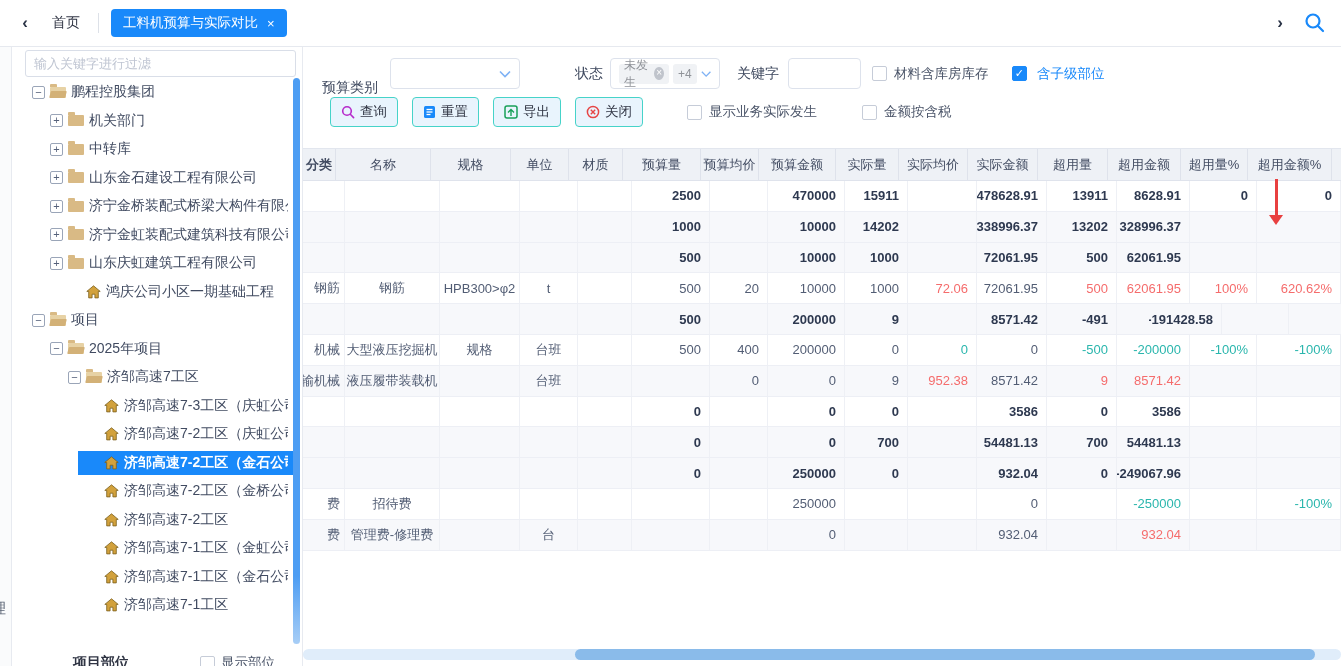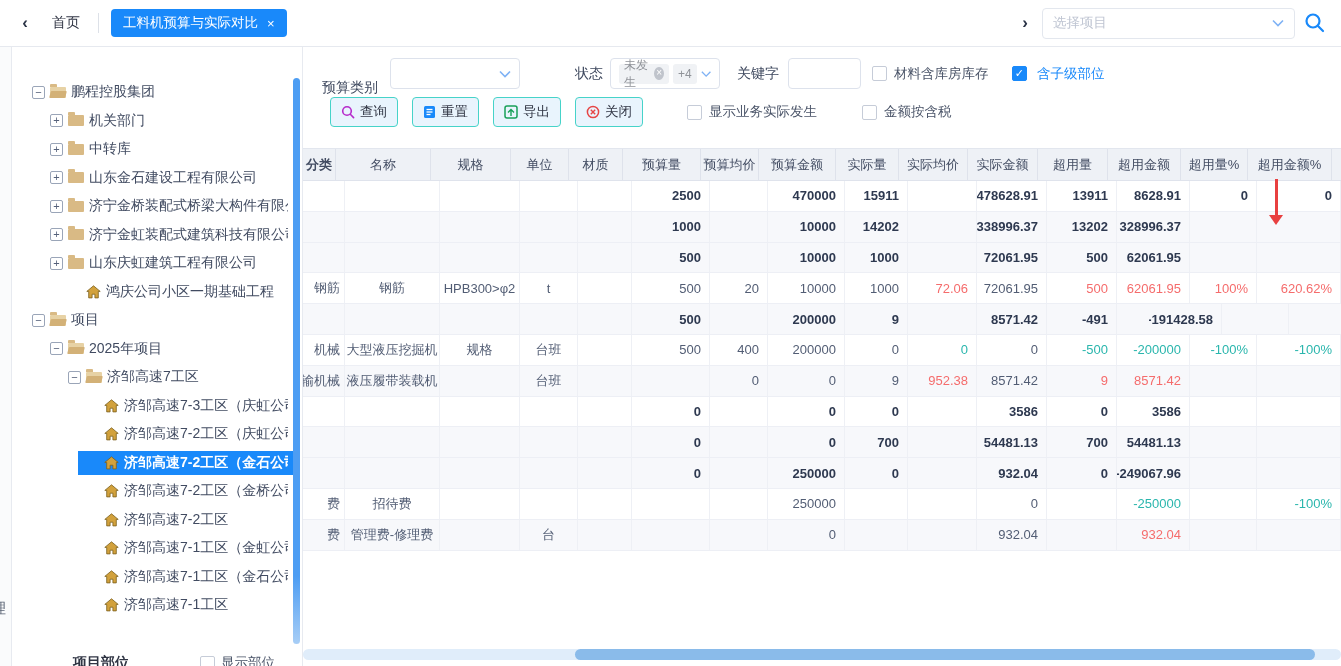--- a/index.html
+++ b/index.html
@@ -117,37 +117,32 @@
 
 <div id="topbar">
   <span id="back-chev" class="nav-chev">‹</span>
   <span id="home-lbl">首页</span>
   <span class="v-div"></span>
   <div id="active-tab">
     <span>工料机预算与实际对比</span>
     <span class="x">×</span>
   </div>
   <span id="fwd-chev" class="nav-chev">›</span>
-  <div id="proj-select">
-    <span class="ph">选择项目</span>
-    <svg class="chev chev-svg" viewBox="0 0 12 8">
-        <polyline points="1,1.5 6,6.5 11,1.5" fill="none" stroke="#7fb2f5" stroke-width="1.6"></polyline>
-      </svg>
-  </div>
   <svg id="top-search" viewBox="0 0 24 24">
     <circle cx="10" cy="10" r="6.5" fill="none" stroke="#1989fa" stroke-width="2.2"></circle>
     <line x1="15" y1="15" x2="20" y2="20" stroke="#1989fa" stroke-width="2.2" stroke-linecap="round"></line>
   </svg>
 </div>
 
 <div id="left-strip">
   <span>理</span>
 </div>
 
 <div id="sidebar">
+  <input id="tree-filter" placeholder="输入关键字进行过滤" style="">
   <div id="tree">
       <div class="titem" style="padding-left: 20px;">
         <span class="tin">
           <span class="tgl">−</span>
           <span class="ico fol open"></span>
           <span class="tlab">鹏程控股集团</span>
         </span>
       </div>
       <div class="titem" style="padding-left: 38px;">
         <span class="tin">

